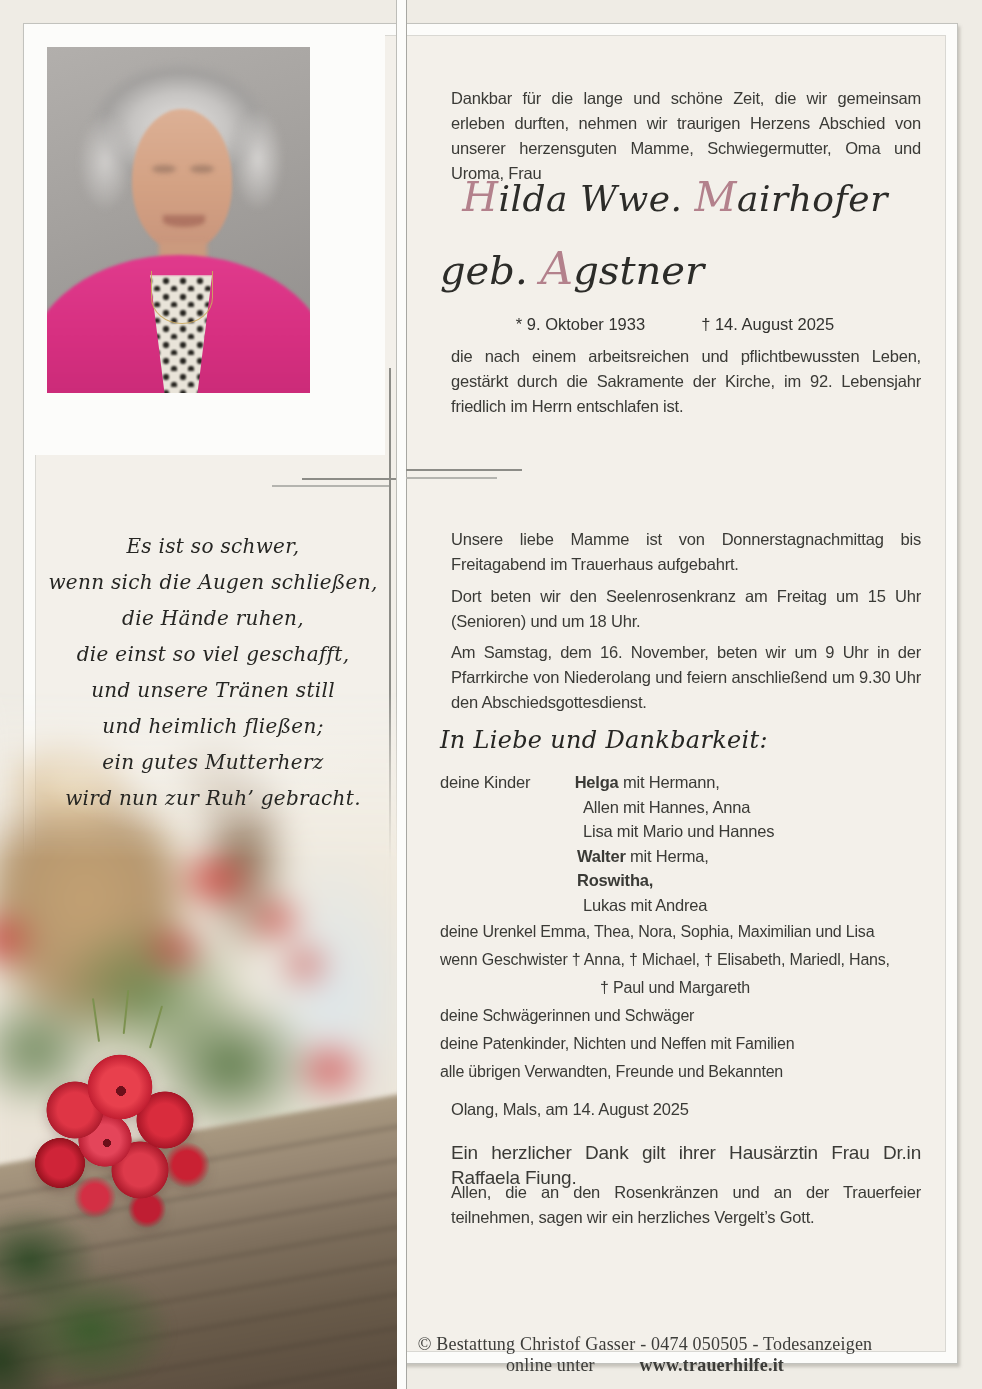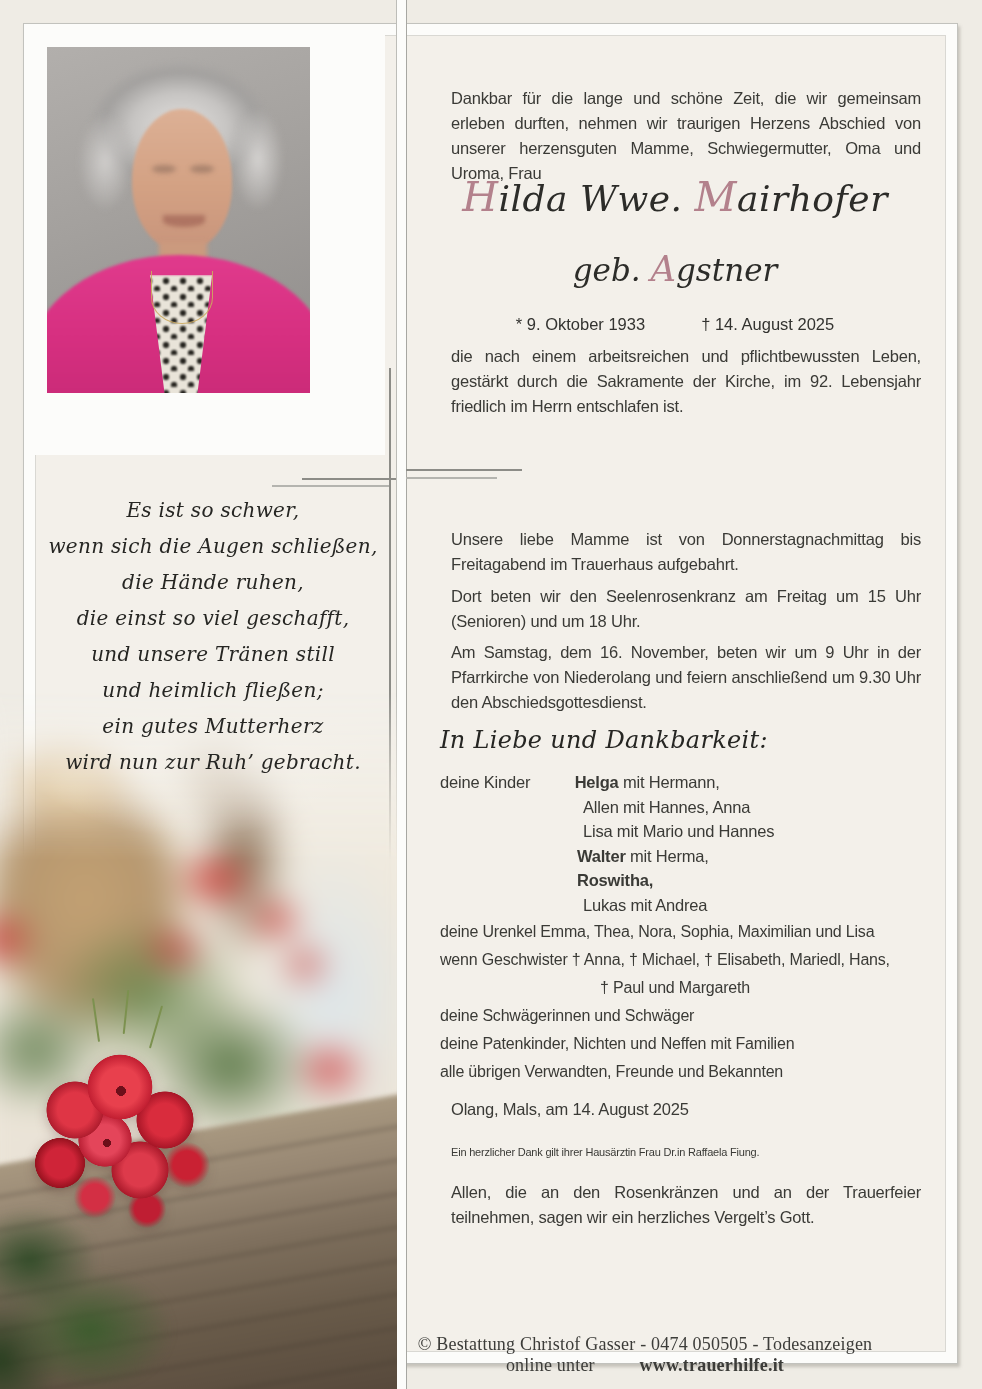--- a/index.html
+++ b/index.html
@@ -83,21 +83,21 @@
     background-image:radial-gradient(circle 3px at 5px 6px,#26241f 97%,transparent 100%),
                      radial-gradient(circle 3px at 13px 14px,#26241f 97%,transparent 100%);
     background-size:17px 16px;
     clip-path:polygon(8% 0,92% 0,72% 100%,28% 100%);
     filter:blur(1px);}
   .p-chain{left:104px;top:224px;width:60px;height:52px;border:1px solid rgba(205,170,95,.9);
     border-top:none;border-radius:0 0 50% 50%;filter:blur(.4px);background:transparent;}
 
   
   .poem{
-    position:absolute;left:48px;top:492px;width:330px;z-index:8;
+    position:absolute;left:48px;top:528px;width:330px;z-index:8;
     font-family:"DejaVu Serif",serif;font-style:italic;
     font-size:20px;line-height:36px;text-align:center;color:#262623;
     white-space:pre-line;letter-spacing:.3px;
   }
 
   
   .flower{position:absolute;left:0;top:690px;width:397px;height:699px;overflow:hidden;z-index:6;
     -webkit-mask-image:linear-gradient(180deg,rgba(0,0,0,0) 0,rgba(0,0,0,.55) 80px,#000 170px);
     mask-image:linear-gradient(180deg,rgba(0,0,0,0) 0,rgba(0,0,0,.55) 80px,#000 170px);}
   .flower>div{position:absolute;}
@@ -150,35 +150,35 @@
     background:radial-gradient(260px 170px at 190px 20px,rgba(248,245,238,.95),rgba(248,245,238,0) 75%);}
 
   
   .col-right{position:absolute;left:440px;top:0;width:470px;z-index:8;}
   .col-right>div{position:absolute;width:470px;}
   .body-text{font-size:16.5px;line-height:25px;text-align:justify;letter-spacing:-.2px;color:var(--c-text);margin-left:11px;}
   .intro{top:86px;}
   .name-line{top:166px;text-align:center;font-family:"DejaVu Serif",serif;font-style:italic;
     font-size:36px;line-height:62px;color:#2c2c29;letter-spacing:.5px;}
   .name-line .seg-a,.geb-line .seg-a{color:var(--c-accent);font-size:1.14em;}
-  .geb-line{top:245px;text-align:center;font-family:"DejaVu Serif",serif;font-style:italic;
-    font-size:31px;line-height:48px;color:#2c2c29;}
+  .geb-line{top:245px;text-align:left;font-family:"DejaVu Serif",serif;font-style:italic;
+    font-size:40px;line-height:48px;color:#2c2c29;}
   .dates{top:315px;display:flex;justify-content:center;gap:56px;font-size:16.5px;color:#333330;}
   .after-dates{top:344px;}
   .sched1{top:527px;}
   .sched2{top:584px;}
   .sched3{top:640px;}
   .fam-heading{top:726px;font-family:"DejaVu Serif",serif;font-style:italic;
     font-size:24px;color:#262623;letter-spacing:.3px;}
   .children{top:770px;font-size:16.5px;line-height:24.5px;letter-spacing:-.2px;}
   .relatives{top:920px;font-size:16px;line-height:24px;letter-spacing:-.2px;}
   .relatives .gen-line{margin-bottom:4px;}
   .seg-b{font-weight:bold;padding-left:40px;}
   .place-date{top:1097px;font-size:16.5px;}
-  .thanks-doctor{top:1140px;font-size:11px;}
+  .thanks-doctor{top:1140px;font-size:19px;}
   .thanks-all{top:1180px;}
 
   
   .footer{
     position:absolute;left:410px;top:1334px;width:470px;z-index:8;
     text-align:center;font-family:"Liberation Serif",serif;
     font-size:18px;color:#3c3c39;letter-spacing:.2px;
   }
 </style>
 </head>

